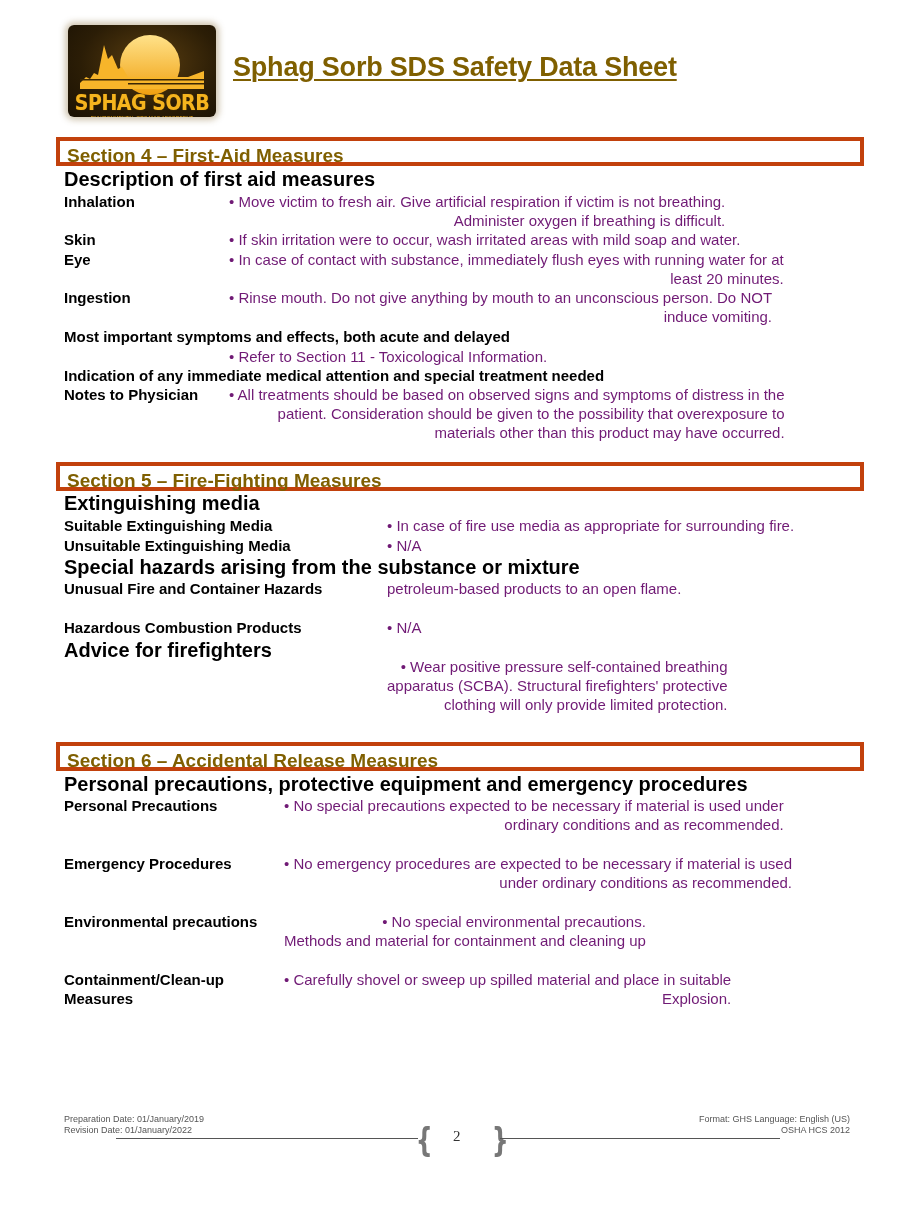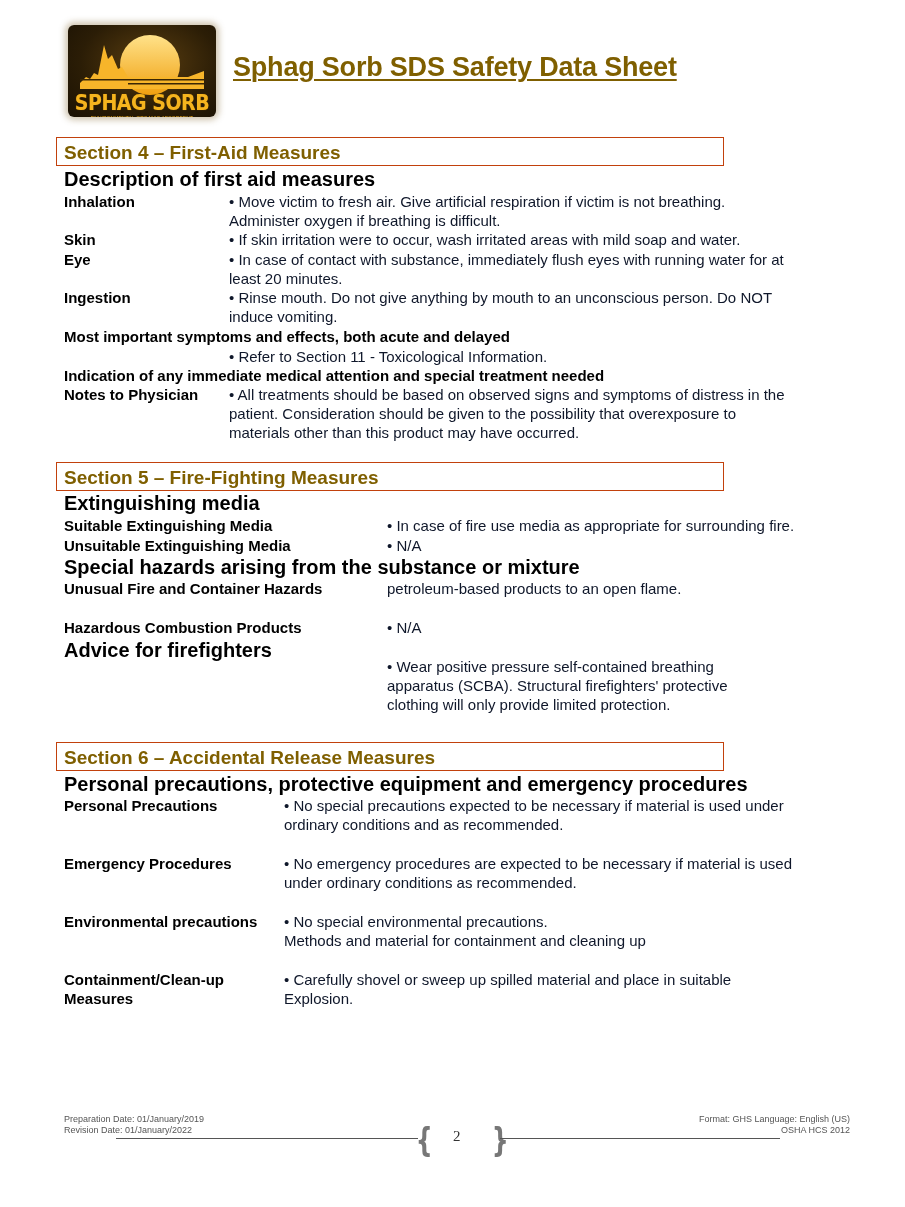--- a/index.html
+++ b/index.html
@@ -26,35 +26,35 @@
     }
     .doc-title {
       position: absolute; left: 233px; top: 52px;
       font-size: 27px; font-weight: bold; color: #7f5f00;
       text-decoration: underline; text-decoration-thickness: 2px; text-underline-offset: 3px;
       letter-spacing: -0.2px;
     }
 
     
     .section-box {
-      position: absolute; left: 56px; width: 668px; height: 29px;
-      border: 1px solid #c2410c; background: #fff;
+      position: absolute; left: 56px; width: 808px; height: 29px;
+      border: 4px solid #c2410c; background: #fff;
     }
     .section-box span {
       position: absolute; left: 7px; top: 4px;
       font-size: 19px; font-weight: bold; color: #7f5f00;
     }
     .subhead {
       position: absolute; left: 64px; font-size: 20px; font-weight: bold; color: #000;
     }
     .lbl {
       position: absolute; left: 64px; font-size: 15px; font-weight: bold; line-height: 19px;
     }
     .val {
-      position: absolute; font-size: 15px; line-height: 19px; color: #0f172a;
+      position: absolute; font-size: 15px; line-height: 19px; color: #701a75; text-align: right;
     }
     .minorhead {
       position: absolute; left: 64px; font-size: 15px; font-weight: bold; line-height: 19px;
     }
 
     
     .foot-left { position: absolute; left: 64px; top: 1114px; font-size: 9px; color: #555; line-height: 11px; }
     .foot-right { position: absolute; right: 55px; top: 1114px; font-size: 9px; color: #555; line-height: 11px; text-align: right; }
     .foot-line { position: absolute; height: 1px; background: #555; top: 1138px; }
     .brace { position: absolute; top: 1120px; font-size: 34px; color: #777; font-family: "DejaVu Sans", sans-serif; font-weight: bold; transform: scaleX(0.7); }

